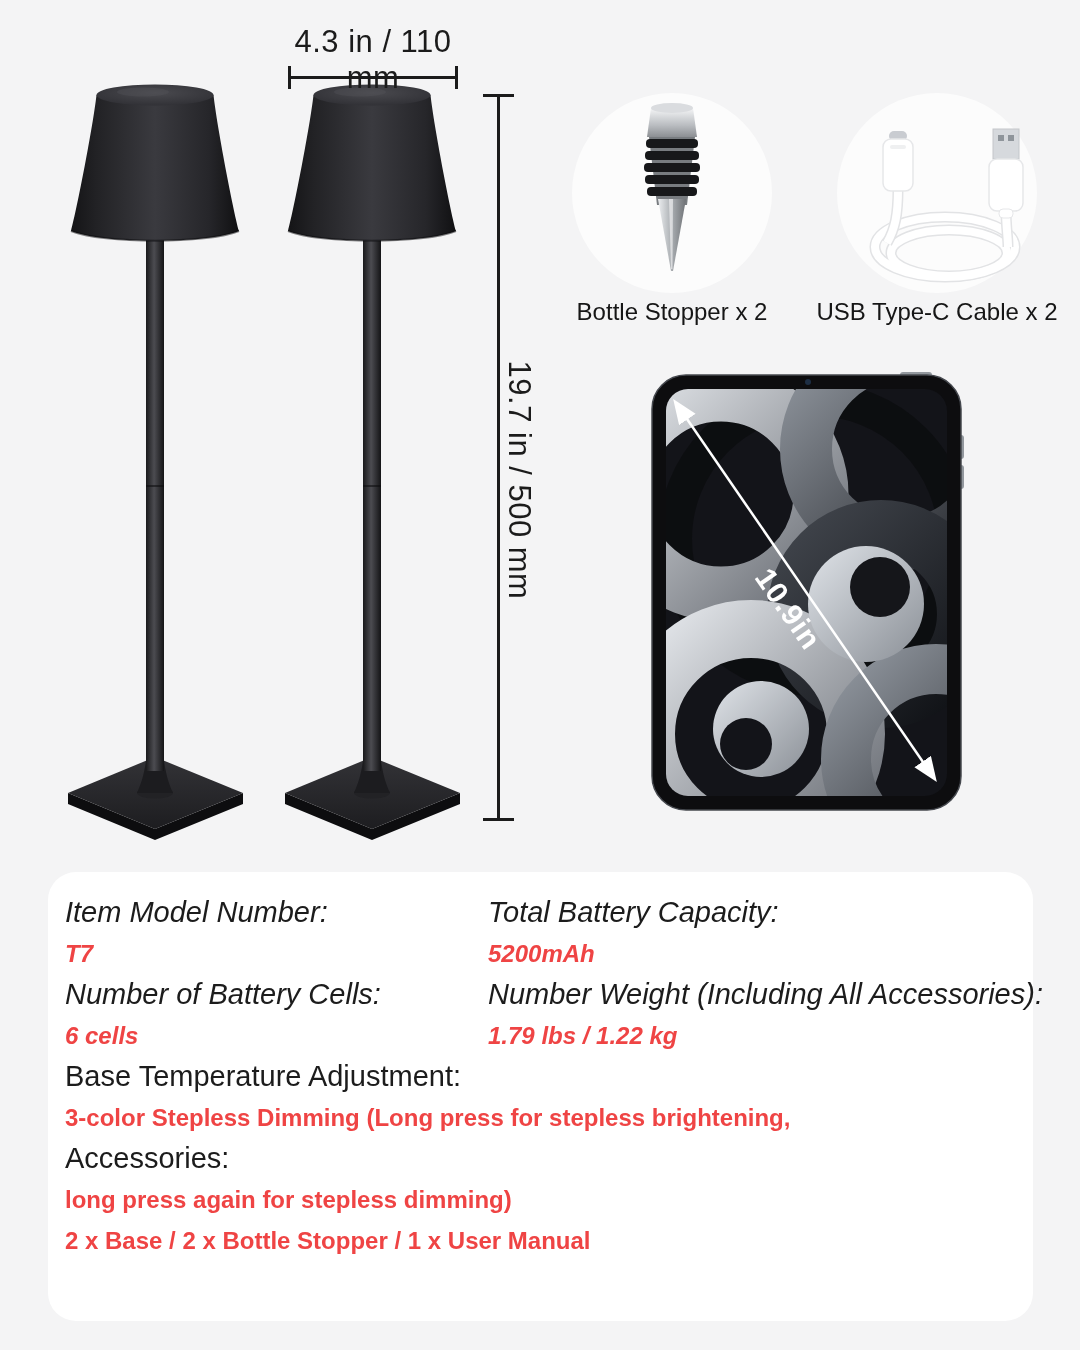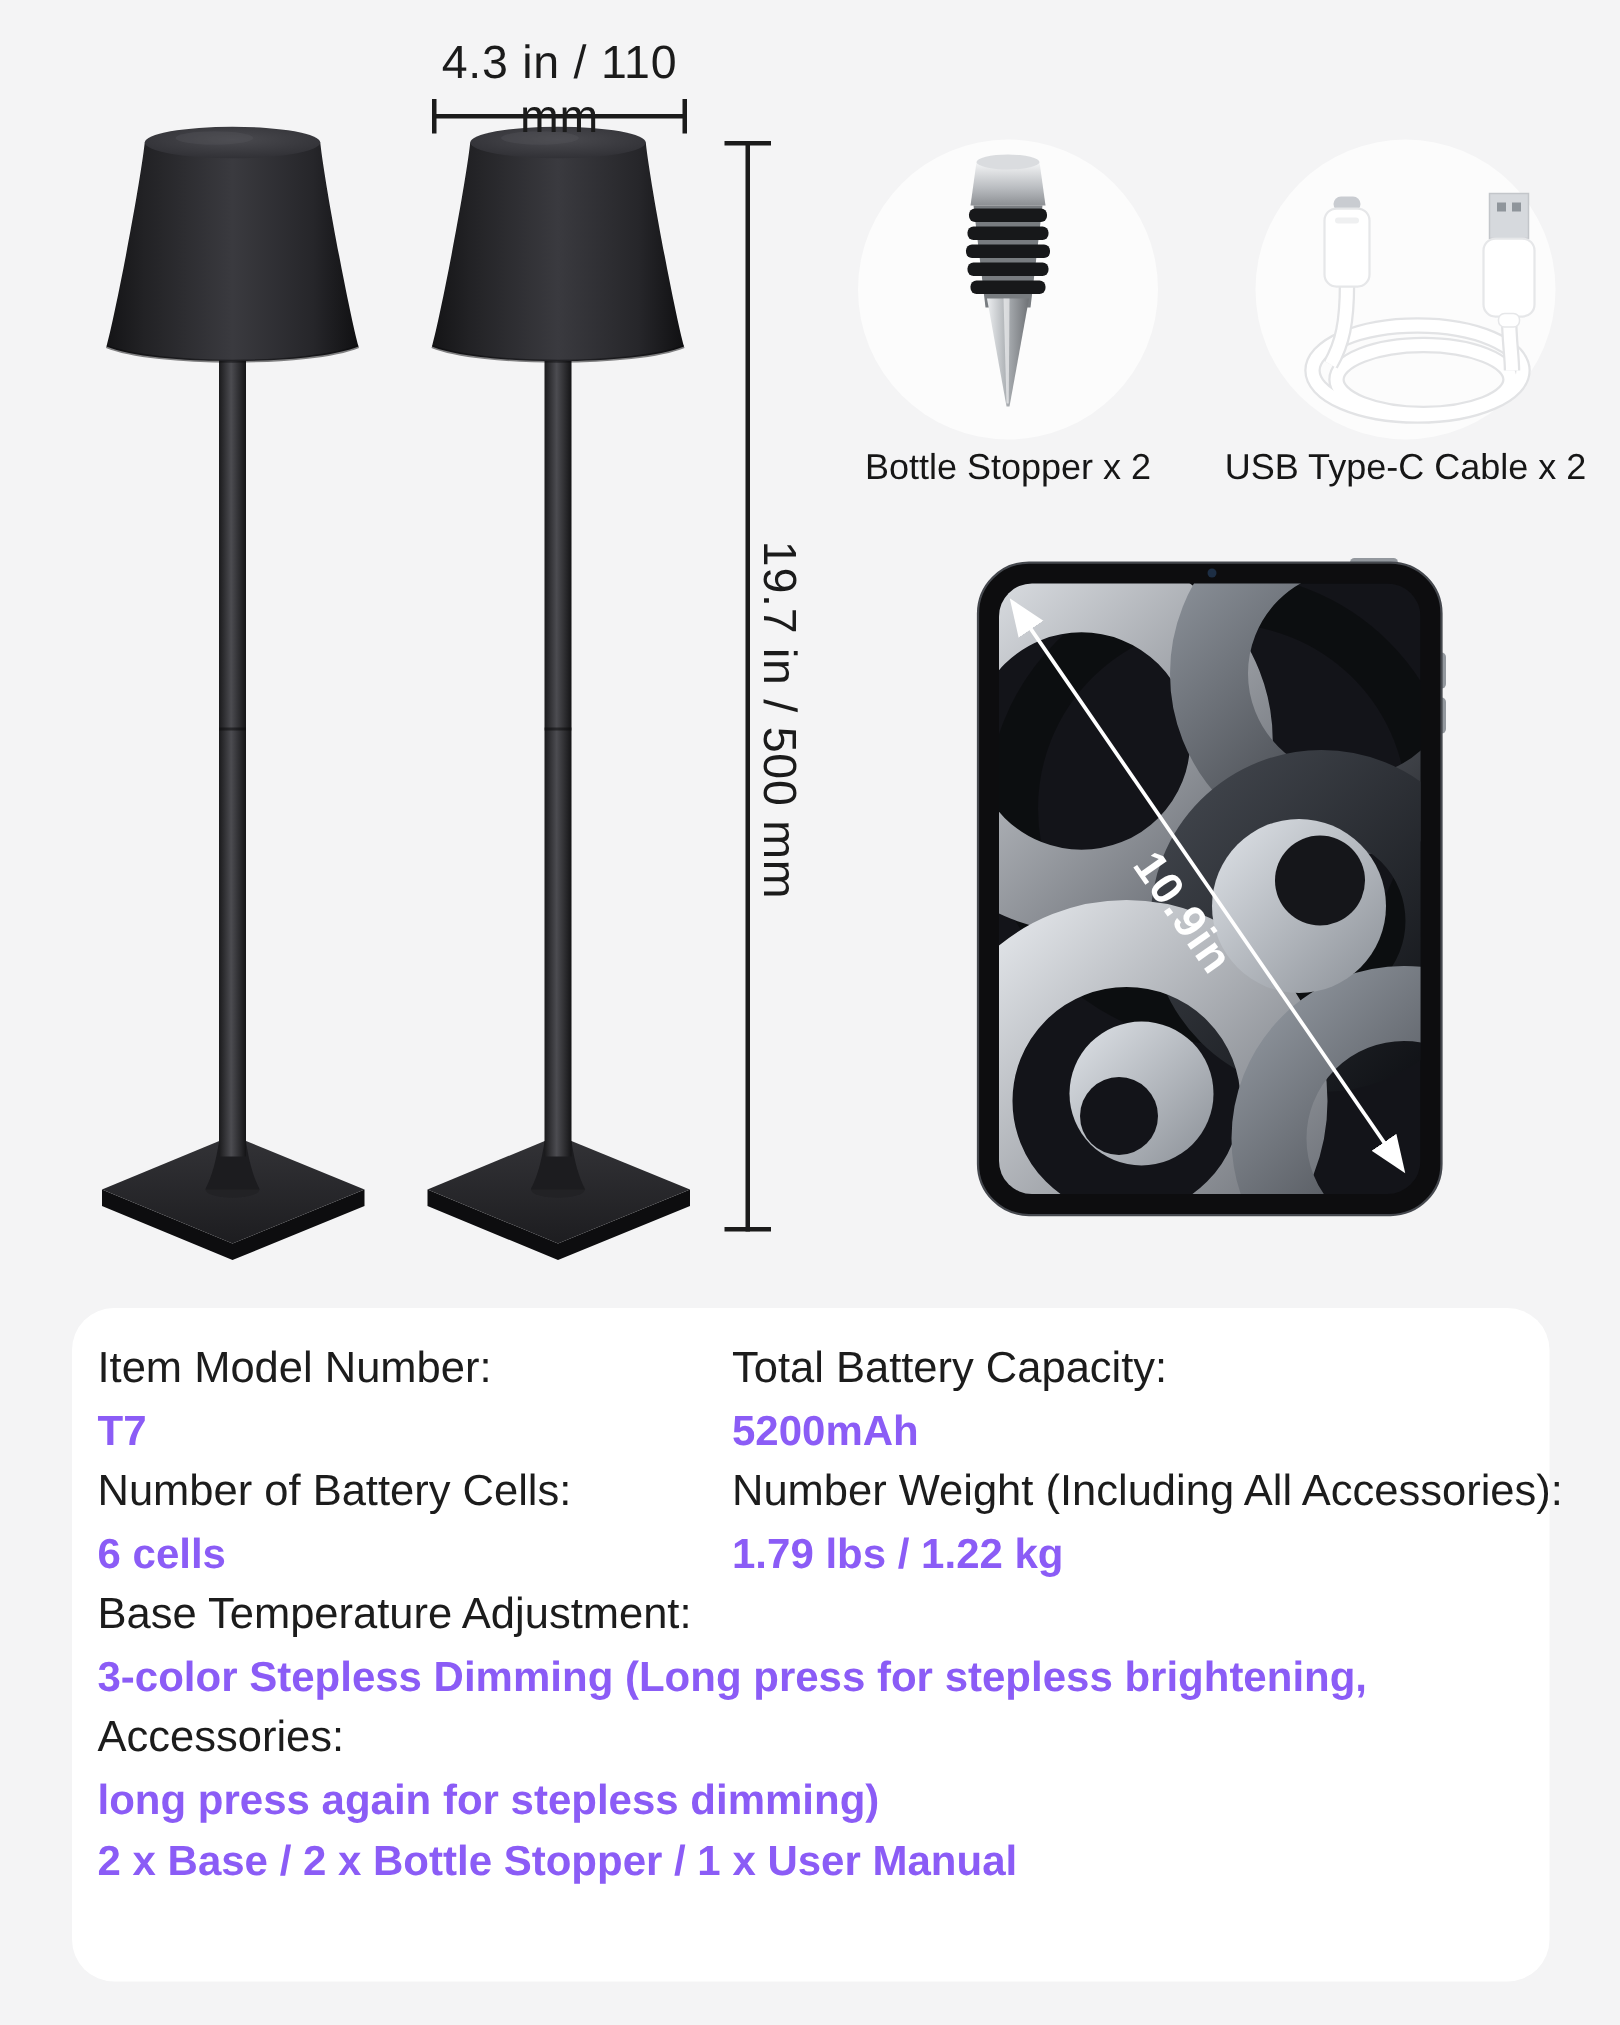--- a/index.html
+++ b/index.html
@@ -24,22 +24,22 @@
   
   .tablet{left:650px;top:371px;width:316px;height:441px;}
   .diag-label{color:#ffffff;font-size:30px;font-weight:bold;letter-spacing:1px;
     left:138px;top:238px;transform:translate(-50%,-50%) rotate(55deg);white-space:nowrap;}
 
   
   .panel{left:48px;top:872px;width:985px;height:449px;background:#ffffff;border-radius:28px;
          padding:20px 30px 0 17px;box-sizing:border-box;}
   .line{line-height:41px;white-space:nowrap;}
   .spec-label{font-size:29px;color:#1c1c1c;}
-  .spec-value{font-size:28px;font-weight:bold;color:#8b5cf6;}
-  .spec-grid{display:grid;grid-template-columns:423px auto;}
+  .spec-value{font-size:24px;font-weight:bold;color:#ef4444;}
+  .spec-grid{display:grid;grid-template-columns:423px auto;font-style:italic;}
 </style>
 </head>
 <body>
 
 <div class="stage">
 
   <svg class="abs" style="left:0;top:81px;" width="540" height="770" viewBox="0 0 540 770">
     <defs>
       <linearGradient id="shadeG" x1="0" y1="0" x2="1" y2="0">
         <stop offset="0" stop-color="#141416"></stop>

